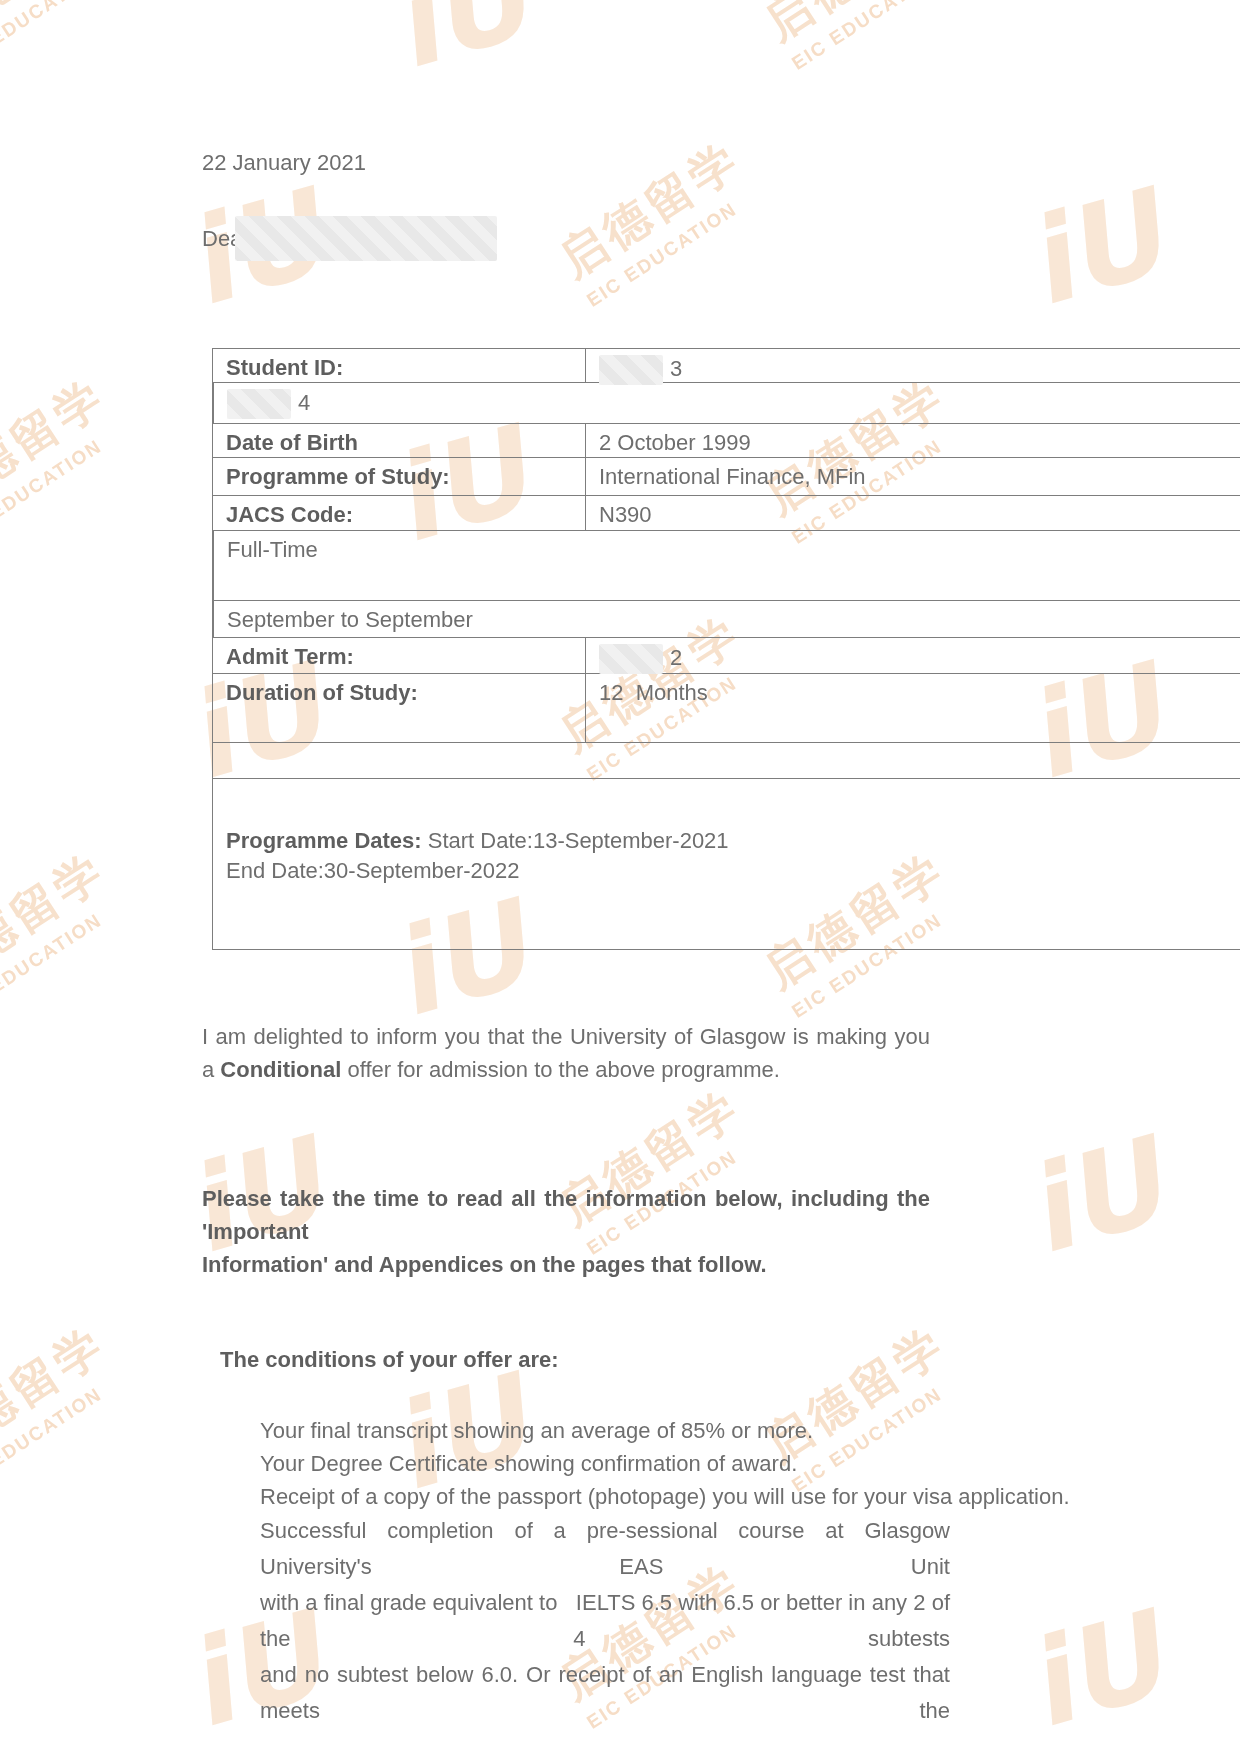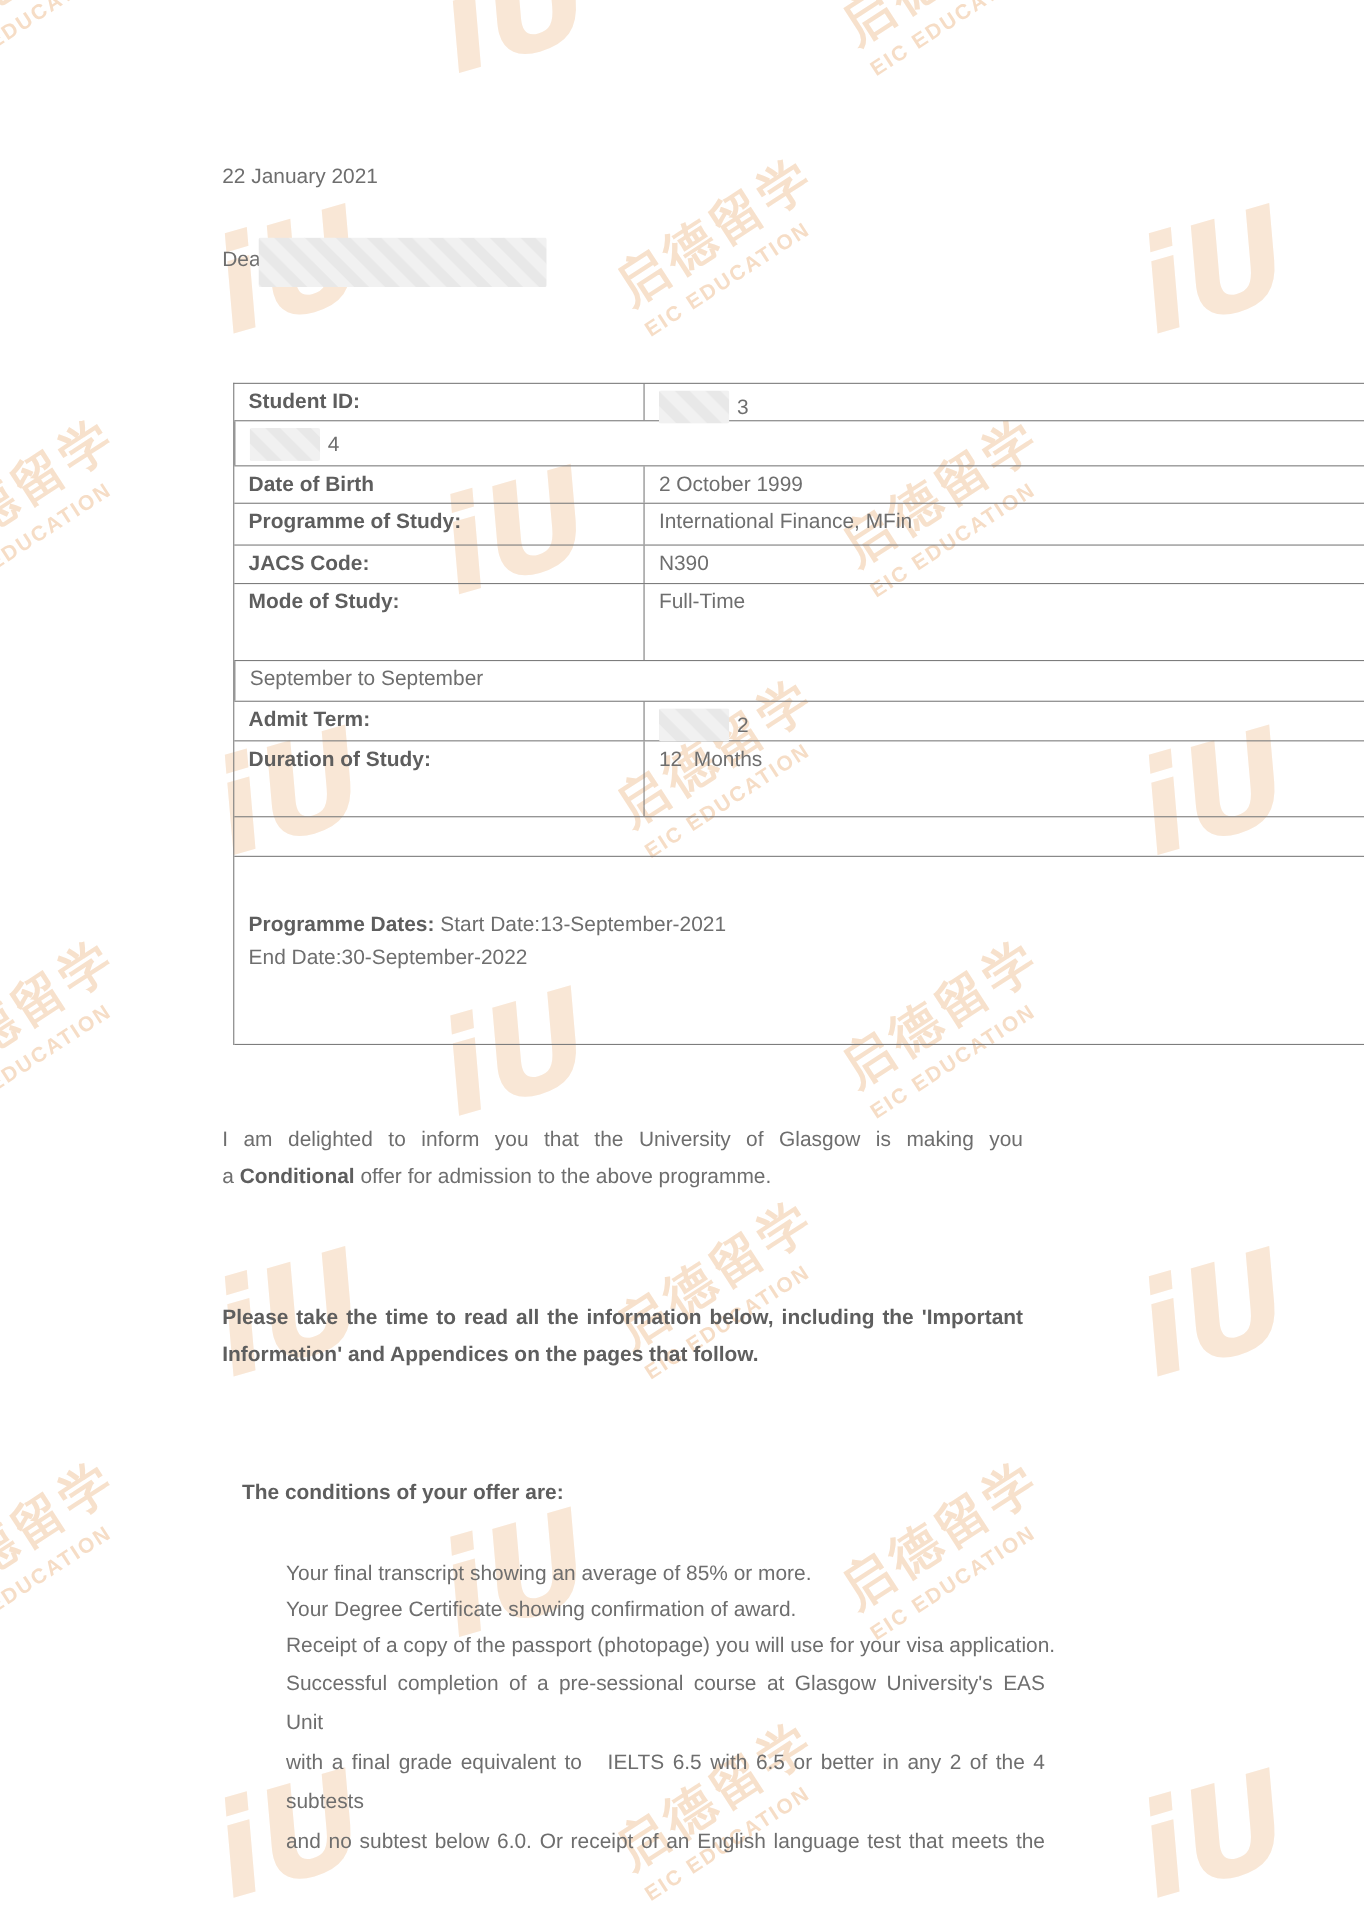--- a/index.html
+++ b/index.html
@@ -19,21 +19,21 @@
   .wm-cn{font-size:46px;font-weight:bold;letter-spacing:5px;}
   .wm-en{font-size:19px;font-weight:bold;letter-spacing:2px;margin-top:2px;color:var(--watermark-en,#f6ddc6);}
   .wm-logo{
     transform:rotate(-16deg);
     font-size:118px;font-weight:bold;font-style:italic;
     color:var(--watermark-logo,#f9e7d6);
     font-family:"DejaVu Sans","Liberation Sans",sans-serif;
   }
 
   
-  .content{position:absolute;inset:0;z-index:1;color:var(--body-text,#6e6e6e);font-size:19px;text-decoration:underline;}
+  .content{position:absolute;inset:0;z-index:1;color:var(--body-text,#6e6e6e);font-size:22px;text-decoration:underline;}
   .abs{position:absolute;}
   .b{font-weight:bold;color:var(--label-text,#5e5e5e);}
 
   .date-line{left:202px;top:150px;}
   .salutation{left:202px;top:226px;}
 
   .redact{
     background-color:var(--redaction,#e8e8e8);
     background-image:linear-gradient(45deg,rgba(255,255,255,.4) 25%,transparent 25%,transparent 50%,rgba(255,255,255,.4) 50%,rgba(255,255,255,.4) 75%,transparent 75%);
     background-size:28px 28px;
@@ -173,21 +173,20 @@
           </div>
           <div class="trow">
             <div class="tlabel">Programme of Study:</div>
             <div class="tval"><span>International Finance, MFin</span></div>
           </div>
           <div class="trow">
             <div class="tlabel">JACS Code:</div>
             <div class="tval"><span>N390</span></div>
           </div>
           <div class="trow">
-            <div class="tlabel">Mode of Study:</div>
             <div class="tval"><span>Full-Time</span></div>
           </div>
           <div class="trow">
             <div class="tval"><span>September to September</span></div>
           </div>
           <div class="trow">
             <div class="tlabel">Admit Term:</div>
             <div class="tval"><span class="redact redact-cell"></span><span>2</span></div>
           </div>
           <div class="trow">

